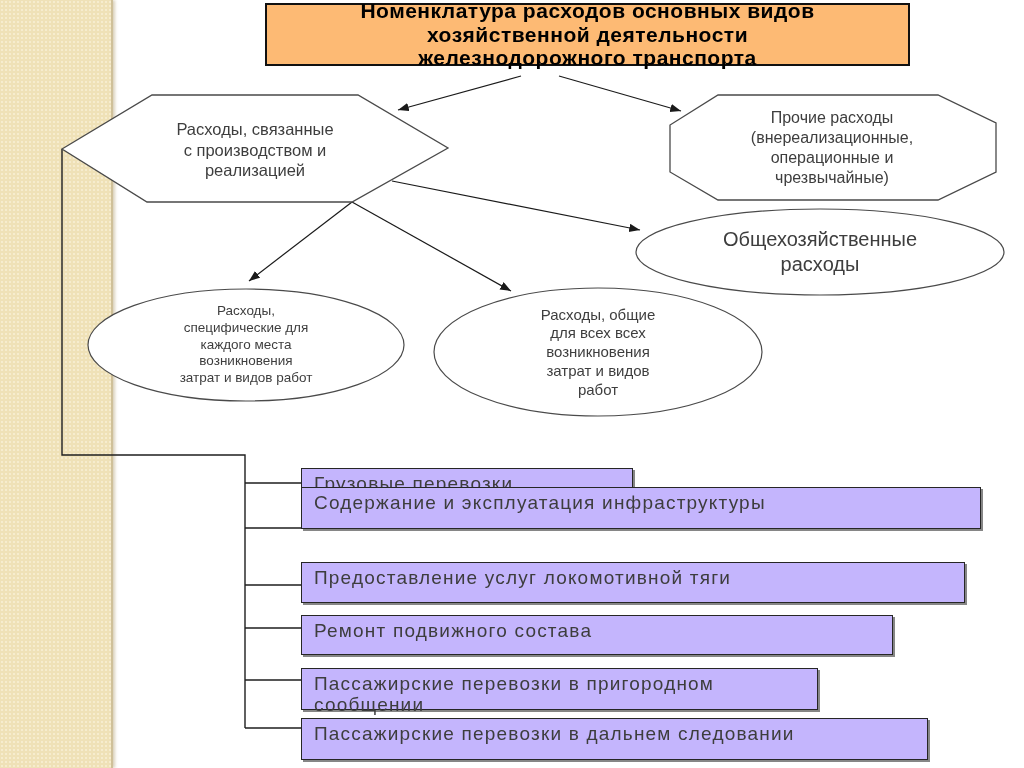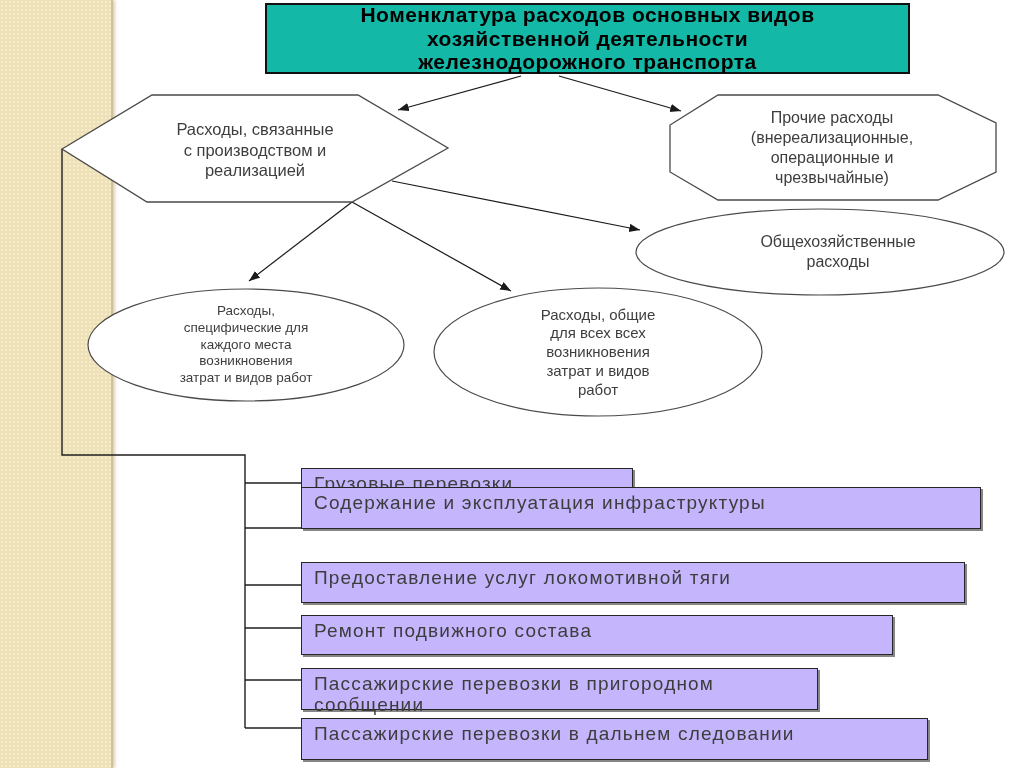--- a/index.html
+++ b/index.html
@@ -14,29 +14,29 @@
     background-size:4px 4px;
     border-right:2px solid #cfc099;
     box-shadow:2px 0 3px rgba(170,150,100,0.45);
   }
   svg.layer{position:absolute;left:0;top:0;}
   .label{
     position:absolute;display:flex;align-items:center;justify-content:center;
     text-align:center;white-space:pre-line;color:#3e3e3e;line-height:1.25;
   }
   #title-box{
-    position:absolute;left:265px;top:3px;width:645px;height:71px;
-    background:#14b8a6;border:2px solid #111111;box-sizing:border-box;
+    position:absolute;left:265px;top:3px;width:645px;height:63px;
+    background:#fdba74;border:2px solid #111111;box-sizing:border-box;
     display:flex;align-items:center;justify-content:center;text-align:center;
     font-weight:bold;font-size:21px;line-height:1.12;letter-spacing:0.5px;
     color:#000000;white-space:pre-line;
   }
   .hex-label{left:150px;top:100px;width:210px;height:100px;font-size:16.5px;}
   .oct-label{left:732px;top:100px;width:200px;height:95px;font-size:16px;}
-  .ellA-label{left:728px;top:222px;width:220px;height:60px;font-size:16px;}
+  .ellA-label{left:710px;top:222px;width:220px;height:60px;font-size:20px;}
   .ellB-label{left:158px;top:290px;width:176px;height:110px;font-size:13.5px;}
   .ellC-label{left:510px;top:295px;width:176px;height:115px;font-size:15px;}
   .abox{
     position:absolute;left:301px;background:#c4b5fd;box-sizing:border-box;
     border:1.5px solid #262626;box-shadow:2px 2px 0 rgba(35,35,35,0.55);
     color:#3d3d3d;font-size:19px;letter-spacing:1.2px;line-height:21px;
     padding:4px 8px 0 12px;white-space:pre-line;
   }
   #abox-0{top:468px;width:332px;height:32px;}
   #abox-1{top:487px;width:680px;height:42px;}

